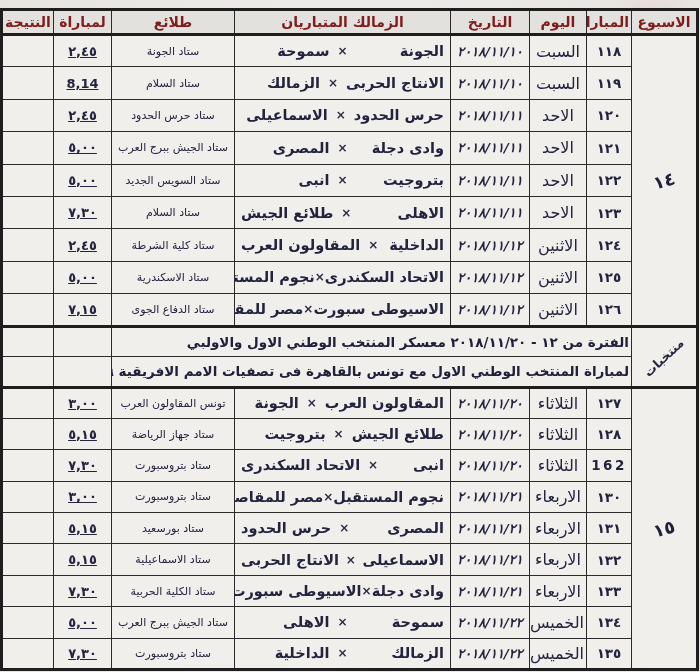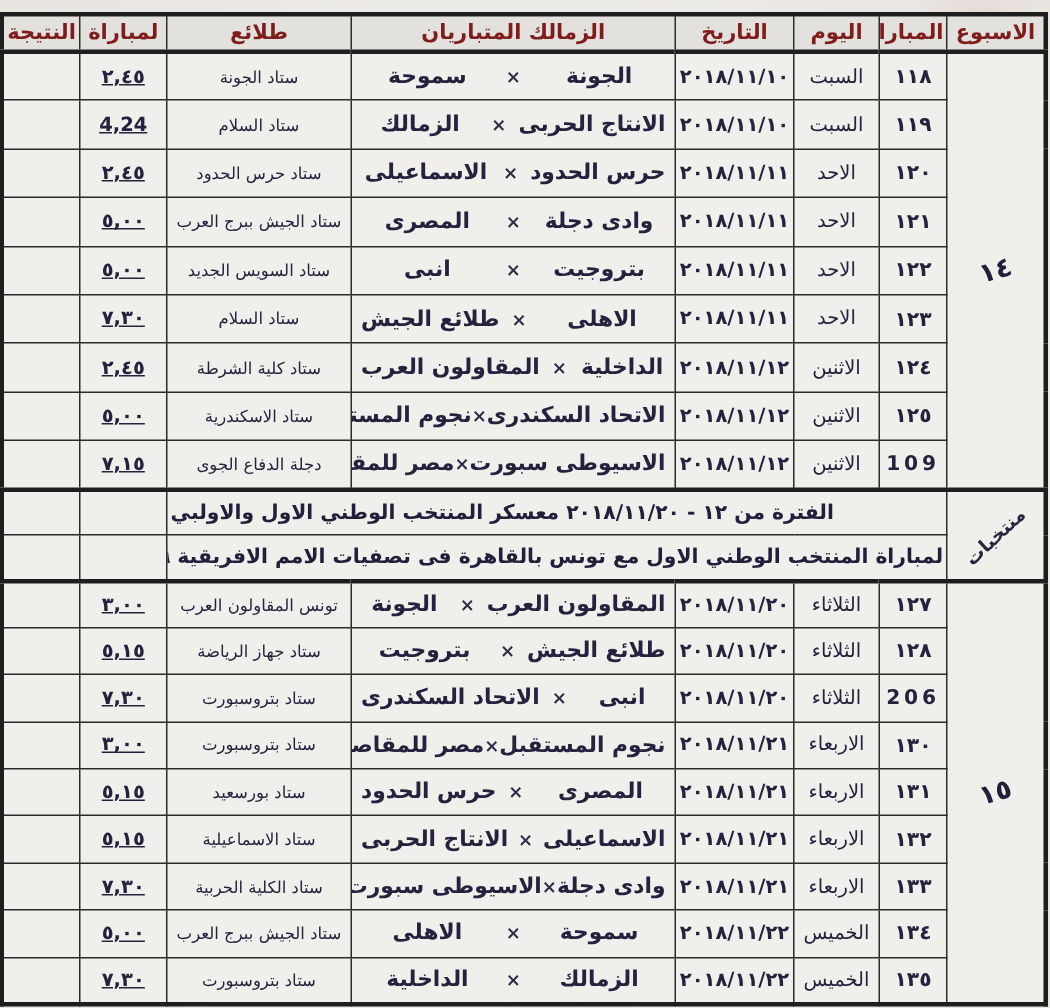--- a/index.html
+++ b/index.html
@@ -41,46 +41,46 @@
     font-weight:bold;
     color:#7f1d1d;
     border-bottom:2.6px solid #1e1e1e;
   }
   tr.r1 { height:32.4px; }
   tr.ri { height:30.5px; }
   tr.r2 { height:31.4px; }
   tr.sec-first td { border-top:3px solid #1e1e1e; }
 
   .no-cell   { font-size:13.5px; font-weight:bold; letter-spacing:2.5px;margin-left:14px; }
-  .day-cell  { font-size:13px;margin-left:16px; }
-  .date-cell { font-size:13px; font-weight:bold; letter-spacing:.5px; }
+  .day-cell  { font-size:16px;margin-left:16px; }
+  .date-cell { font-size:13px; font-weight:bold; letter-spacing:.5px;font-style:italic; }
   .teams-cell { padding:0 6px; }
   .teams { display:flex; align-items:center; width:100%; }
-  .team  { flex:1 1 0; font-size:14.5px; font-weight:bold; text-align:center; }
+  .team  { flex:1 1 0; font-size:14.5px; font-weight:bold; text-align:right; }
   .vs    { width:26px; font-size:12px; font-weight:bold; color:#2c2c48; }
   .stadium-cell { font-size:11px; }
   .time-cell    { font-size:13px; font-weight:bold;text-decoration:underline; }
   .result-cell  { }
   .week-cell    { }
   .week-label {
     display:inline-block;
     transform:rotate(-16deg);
     font-size:18px; font-weight:bold;
     letter-spacing:5px;
     color:#20203a;
   }
   .natl-label {
     display:inline-block;
     transform:rotate(-43deg);
     font-size:12.5px; font-weight:bold;
     color:#26263f;
   }
   .interlude-cell {
     font-size:13.5px; font-weight:bold;
-    text-align:left;
+    text-align:right;
     color:#20203a;
   }
 </style>
 </head>
 <body>
 
 <div class="paper">
   <table class="schedule">
     <colgroup>
       <col style="width:66px">
@@ -126,21 +126,21 @@
           <td class="day-cell">السبت</td>
           <td class="date-cell">٢٠١٨/١١/١٠</td>
           <td class="teams-cell">
             <div class="teams">
               <span class="team home">الانتاج الحربى</span>
               <span class="vs">×</span>
               <span class="team away">الزمالك</span>
             </div>
           </td>
           <td class="stadium-cell">ستاد السلام</td>
-          <td class="time-cell">4,24</td>
+          <td class="time-cell">8,14</td>
           <td class="result-cell"></td>
         </tr>
         <tr class="r1">
           <td class="no-cell">١٢٠</td>
           <td class="day-cell">الاحد</td>
           <td class="date-cell">٢٠١٨/١١/١١</td>
           <td class="teams-cell">
             <div class="teams">
               <span class="team home">حرس الحدود</span>
               <span class="vs">×</span>
@@ -220,31 +220,31 @@
               <span class="team home">الاتحاد السكندرى</span>
               <span class="vs">×</span>
               <span class="team away">نجوم المستقبل</span>
             </div>
           </td>
           <td class="stadium-cell">ستاد الاسكندرية</td>
           <td class="time-cell">٥,٠٠</td>
           <td class="result-cell"></td>
         </tr>
         <tr class="r1">
-          <td class="no-cell">109</td>
+          <td class="no-cell">١٢٦</td>
           <td class="day-cell">الاثنين</td>
           <td class="date-cell">٢٠١٨/١١/١٢</td>
           <td class="teams-cell">
             <div class="teams">
               <span class="team home">الاسيوطى سبورت</span>
               <span class="vs">×</span>
               <span class="team away">مصر للمقاصة</span>
             </div>
           </td>
-          <td class="stadium-cell">دجلة الدفاع الجوى</td>
+          <td class="stadium-cell">ستاد الدفاع الجوى</td>
           <td class="time-cell">٧,١٥</td>
           <td class="result-cell"></td>
         </tr>
         <tr class="ri sec-first">
           <td class="week-cell" rowspan="2"><span class="natl-label">منتخبات</span></td>
           <td class="interlude-cell" colspan="5">الفترة من ١٢ - ٢٠١٨/١١/٢٠ معسكر المنتخب الوطني الاول والاولبي</td>
           <td class="time-cell"></td>
           <td class="result-cell"></td>
         </tr>
         <tr class="ri">
@@ -277,21 +277,21 @@
               <span class="team home">طلائع الجيش</span>
               <span class="vs">×</span>
               <span class="team away">بتروجيت</span>
             </div>
           </td>
           <td class="stadium-cell">ستاد جهاز الرياضة</td>
           <td class="time-cell">٥,١٥</td>
           <td class="result-cell"></td>
         </tr>
         <tr class="r2">
-          <td class="no-cell">206</td>
+          <td class="no-cell">162</td>
           <td class="day-cell">الثلاثاء</td>
           <td class="date-cell">٢٠١٨/١١/٢٠</td>
           <td class="teams-cell">
             <div class="teams">
               <span class="team home">انبى</span>
               <span class="vs">×</span>
               <span class="team away">الاتحاد السكندرى</span>
             </div>
           </td>
           <td class="stadium-cell">ستاد بتروسبورت</td>

